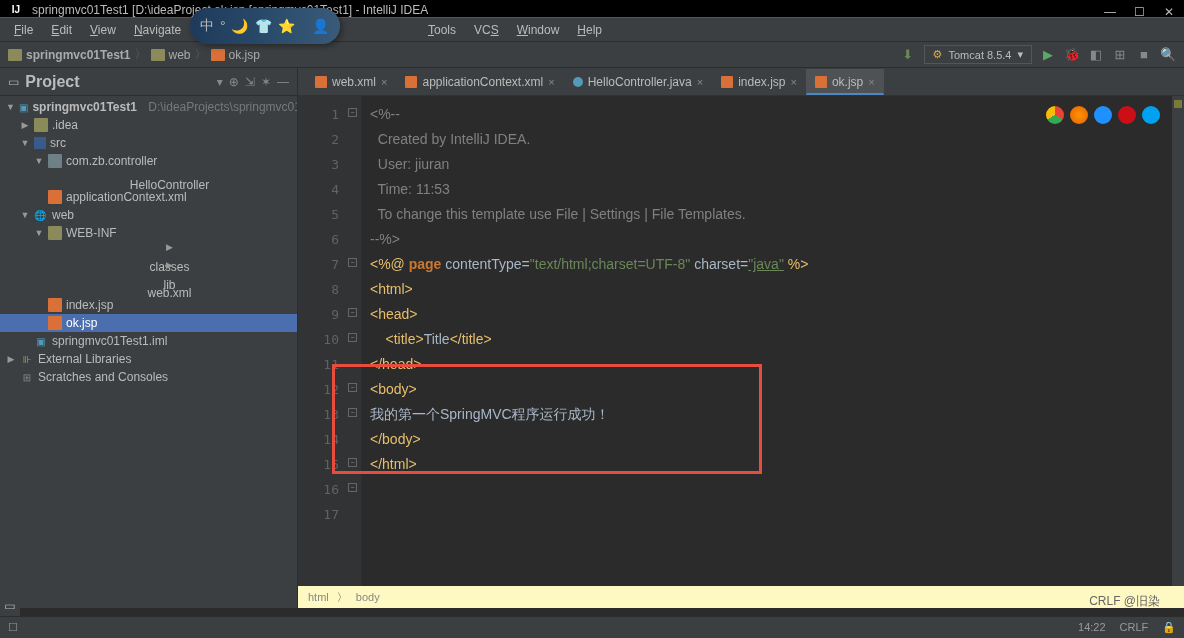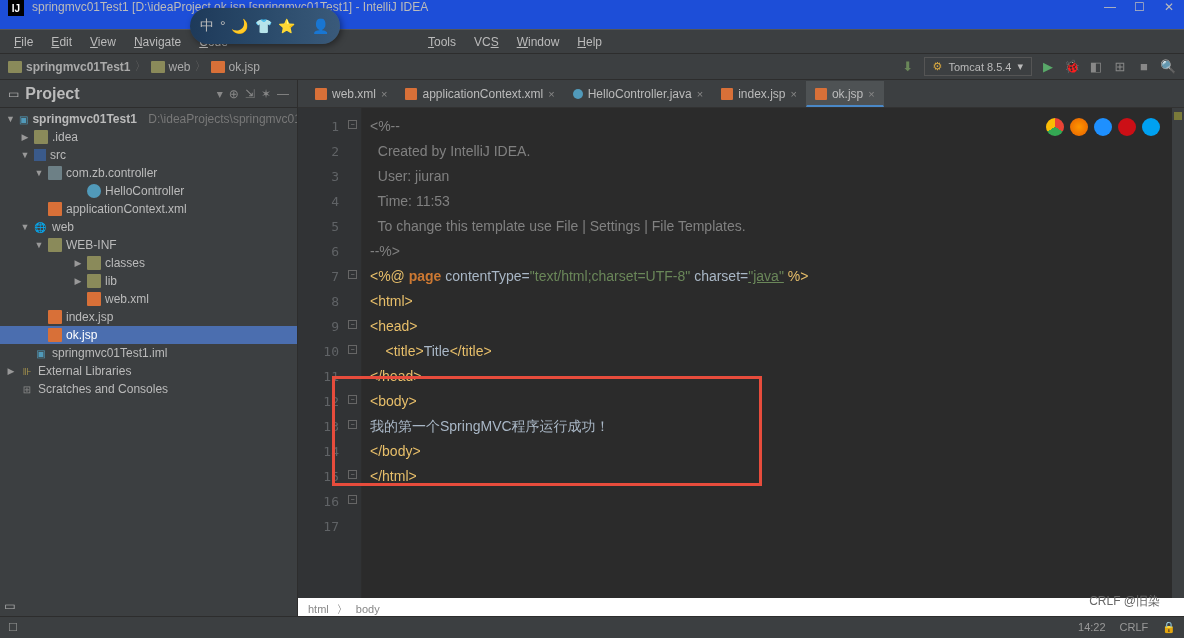--- a/index.html
+++ b/index.html
@@ -1,19 +1,19 @@
 <!DOCTYPE html>
 <html><head>
 <meta charset="utf-8">
 <style>
 * { margin: 0; padding: 0; box-sizing: border-box; font-family: "Segoe UI", Arial, sans-serif; }
 body { background: #2b2b2b; color: #bbb; font-size: 12px; overflow: hidden; width: 1184px; height: 638px; position: relative; }
 
 
-.titlebar { height: 30px; background: #1d4ed8; display: flex; align-items: flex-start; padding: 0 8px; border-bottom: 1px solid #555; }
+.titlebar { height: 18px; background: #000000; display: flex; align-items: flex-end; padding: 0 8px; border-bottom: 1px solid #555; }
 .titlebar .logo { width: 16px; height: 16px; background: #000; margin-right: 8px; display: flex; align-items: center; justify-content: center; color: #fff; font-size: 10px; font-weight: bold; }
 .titlebar .title { color: #bbb; font-size: 12px; flex: 1; }
 .titlebar .winbtns { display: flex; gap: 18px; }
 .titlebar .winbtn { width: 12px; height: 12px; cursor: pointer; color: #bbb; }
 
 
 .widget { position: absolute; top: 8px; left: 190px; width: 150px; height: 36px; background: linear-gradient(90deg, #1e3a5a, #2a4a6a, #3a5a7a); border-radius: 18px; display: flex; align-items: center; padding: 0 10px; gap: 6px; z-index: 100; box-shadow: 2px 2px 6px rgba(0,0,0,.4); }
 .widget span { font-size: 14px; }
 
 
@@ -44,21 +44,21 @@
 .panel-header .title { font-weight: bold; font-size: 16px; flex: 1; }
 .panel-header .icon { cursor: pointer; font-size: 12px; color: #888; }
 .tree { flex: 1; overflow: auto; padding: 2px 0; }
 .tree-item { height: 18px; display: flex; align-items: center; gap: 4px; padding-right: 6px; cursor: pointer; font-size: 12px; white-space: nowrap; }
 .tree-item.selected { background: #4b6eaf; color: #fff; }
 .tree-item .arrow { width: 10px; text-align: center; color: #999; font-size: 9px; }
 .tree-item .ticon { width: 14px; height: 14px; display: flex; align-items: center; justify-content: center; font-size: 10px; }
 .ind-0 { padding-left: 6px; }
 .ind-1 { padding-left: 20px; }
 .ind-2 { padding-left: 34px; }
-.ind-3 { padding-left: 73px; }
+.ind-3 { padding-left: 48px; flex-direction: column; }
 .mod-icon { color: #519aba; }
 .pkg-icon { background: #6d8086; width: 12px; height: 12px; border-radius: 1px; }
 .java-icon { background: #519aba; border-radius: 50%; width: 10px; height: 10px; }
 .xml-icon { background: #d87038; width: 12px; height: 12px; border-radius: 1px; }
 .lib-icon { color: #b39c4d; }
 .gray-text { color: #787878; }
 
 
 .editor-area { flex: 1; display: flex; flex-direction: column; background: #2b2b2b; }
 .editor-tabs { height: 28px; display: flex; align-items: flex-end; background: #3c3f41; border-bottom: 1px solid #323232; padding-left: 8px; }
@@ -77,21 +77,21 @@
 .c-attr { color: #a9b7c6; }
 .c-string { color: #6a8759; }
 .c-text { color: #a9b7c6; }
 .highlight-box { position: absolute; border: 3px solid #e74c3c; pointer-events: none; }
 .browser-icons { position: absolute; right: 24px; top: 10px; display: flex; gap: 6px; }
 .bicon { width: 18px; height: 18px; border-radius: 50%; cursor: pointer; }
 .editor-scrollmark { position: absolute; right: 0; top: 0; width: 12px; height: 100%; background: #3c3f41; }
 .scrollmark-top { position: absolute; top: 4px; right: 2px; width: 8px; height: 8px; background: #7a7a3a; }
 
 
-.breadcrumb-bar { height: 22px; background: #ffffff; display: flex; align-items: center; padding: 0 10px; gap: 8px; font-size: 11px; color: #888; }
+.breadcrumb-bar { height: 22px; background: #fef9c3; display: flex; align-items: center; padding: 0 10px; gap: 8px; font-size: 11px; color: #888; }
 .breadcrumb-bar .sep { color: #555; }
 
 
 .statusbar { height: 22px; background: #3c3f41; border-top: 1px solid #2d2d2d; display: flex; align-items: center; padding: 0 8px; font-size: 11px; color: #999; position: absolute; bottom: 0; left: 0; right: 0; }
 .statusbar .right { margin-left: auto; display: flex; gap: 14px; }
 
 
 .left-tool { position: absolute; left: 0; bottom: 22px; width: 20px; height: 20px; background: #3c3f41; display: flex; align-items: center; justify-content: center; cursor: pointer; }
 
 .watermark { position: absolute; right: 24px; bottom: 28px; color: #666; font-size: 12px; }

